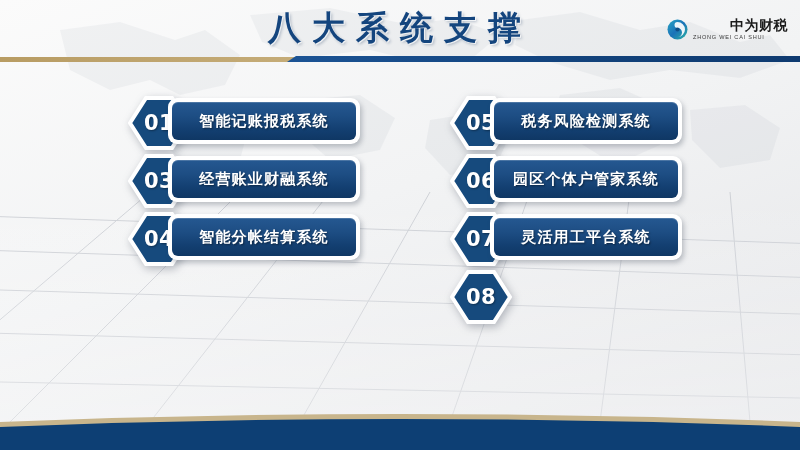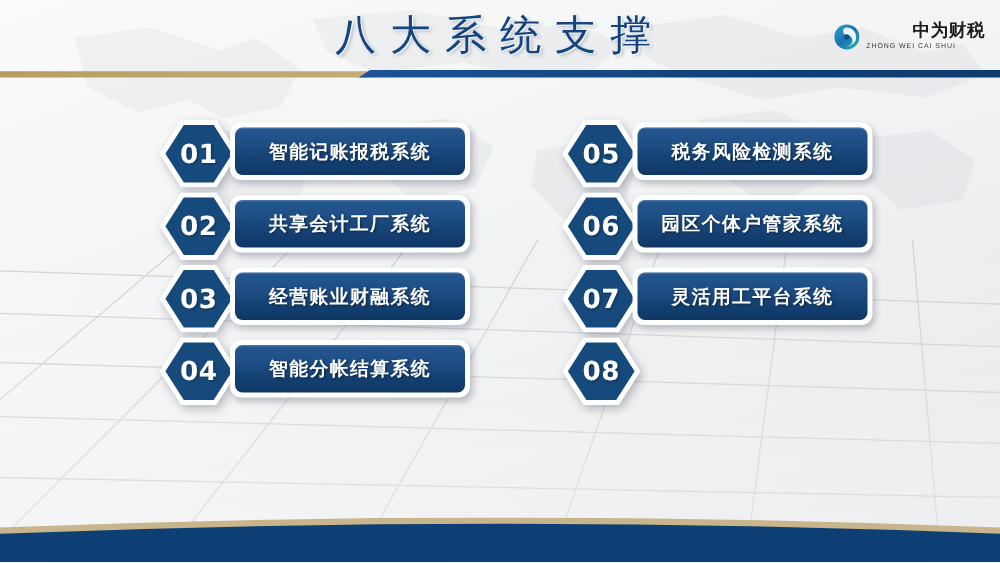--- a/index.html
+++ b/index.html
@@ -18,21 +18,21 @@
   .worldmap svg{width:100%;height:100%;display:block;}
 
   
   .floor{position:absolute;left:0;right:0;bottom:28px;height:230px;overflow:hidden;pointer-events:none;}
   .floor svg{width:100%;height:100%;display:block;}
 
   
   .header{position:absolute;left:0;top:0;width:800px;height:62px;}
   .title{
     position:absolute;left:0;top:6px;width:800px;text-align:center;
-    font-size:33px;font-weight:normal;letter-spacing:11px;color:#14457e;
+    font-size:33px;font-weight:bold;letter-spacing:11px;color:#14457e;
     text-shadow:1px 1px 0 rgba(255,255,255,.75), 2px 2px 3px rgba(20,50,90,.28);
     font-family:"DejaVu Sans","Liberation Sans",sans-serif;
   }
   
   .rule{position:absolute;left:0;top:56px;width:800px;height:7px;}
   .rule-gold{position:absolute;left:0;top:1px;width:296px;height:5px;background:linear-gradient(90deg,#b89c63,#c5ac78);}
   .rule-gold:after{content:"";position:absolute;right:-11px;top:0;border-left:11px solid #c5ac78;border-bottom:5px solid transparent;}
   .rule-blue{position:absolute;left:296px;top:0;width:504px;height:6px;background:linear-gradient(90deg,#1b5394,#11417a 60%,#0e3a70);}
   .rule-blue:before{content:"";position:absolute;left:-9px;top:0;border-right:9px solid #1b5394;border-top:6px solid transparent;}
 
@@ -49,21 +49,21 @@
   .grid{position:absolute;left:0;top:96px;width:800px;height:300px;}
   .col{position:absolute;top:0;width:260px;}
   .col-left{left:128px;}
   .col-right{left:450px;}
 
   .item{position:relative;height:50px;margin-bottom:8px;}
   .item:last-child{margin-bottom:0;}
 
   
   .bar-wrap{
-    position:absolute;left:56px;top:2px;width:192px;height:46px;
+    position:absolute;left:40px;top:2px;width:192px;height:46px;
     background:#ffffff;border-radius:9px;
     box-shadow:2px 3px 5px rgba(60,70,85,.30);
   }
   .bar{
     position:absolute;left:4px;top:4px;right:4px;bottom:4px;
     border-radius:6px;
     background:linear-gradient(180deg,#255891 0%,#1d4d83 38%,#133f71 72%,#0f3764 100%);
     display:flex;align-items:center;justify-content:center;
     box-shadow:inset 0 1px 0 rgba(255,255,255,.18);
   }
@@ -180,33 +180,20 @@
             <span class="bar-label">智能记账报税系统</span>
           </div>
         </div>
       </div>
       <div class="item">
         <div class="hex">
           <svg viewBox="0 0 62 54">
               <polygon points="18,2 44,2 60,27 44,52 18,52 2,27" fill="#164a7d" stroke="#ffffff" stroke-width="4"></polygon>
             </svg>
         </div>
-        <div class="hex-num">02</div>
-        <div class="bar-wrap">
-          <div class="bar">
-            <span class="bar-label">共享会计工厂系统</span>
-          </div>
-        </div>
-      </div>
-      <div class="item">
-        <div class="hex">
-          <svg viewBox="0 0 62 54">
-              <polygon points="18,2 44,2 60,27 44,52 18,52 2,27" fill="#164a7d" stroke="#ffffff" stroke-width="4"></polygon>
-            </svg>
-        </div>
         <div class="hex-num">03</div>
         <div class="bar-wrap">
           <div class="bar">
             <span class="bar-label">经营账业财融系统</span>
           </div>
         </div>
       </div>
       <div class="item">
         <div class="hex">
           <svg viewBox="0 0 62 54">

